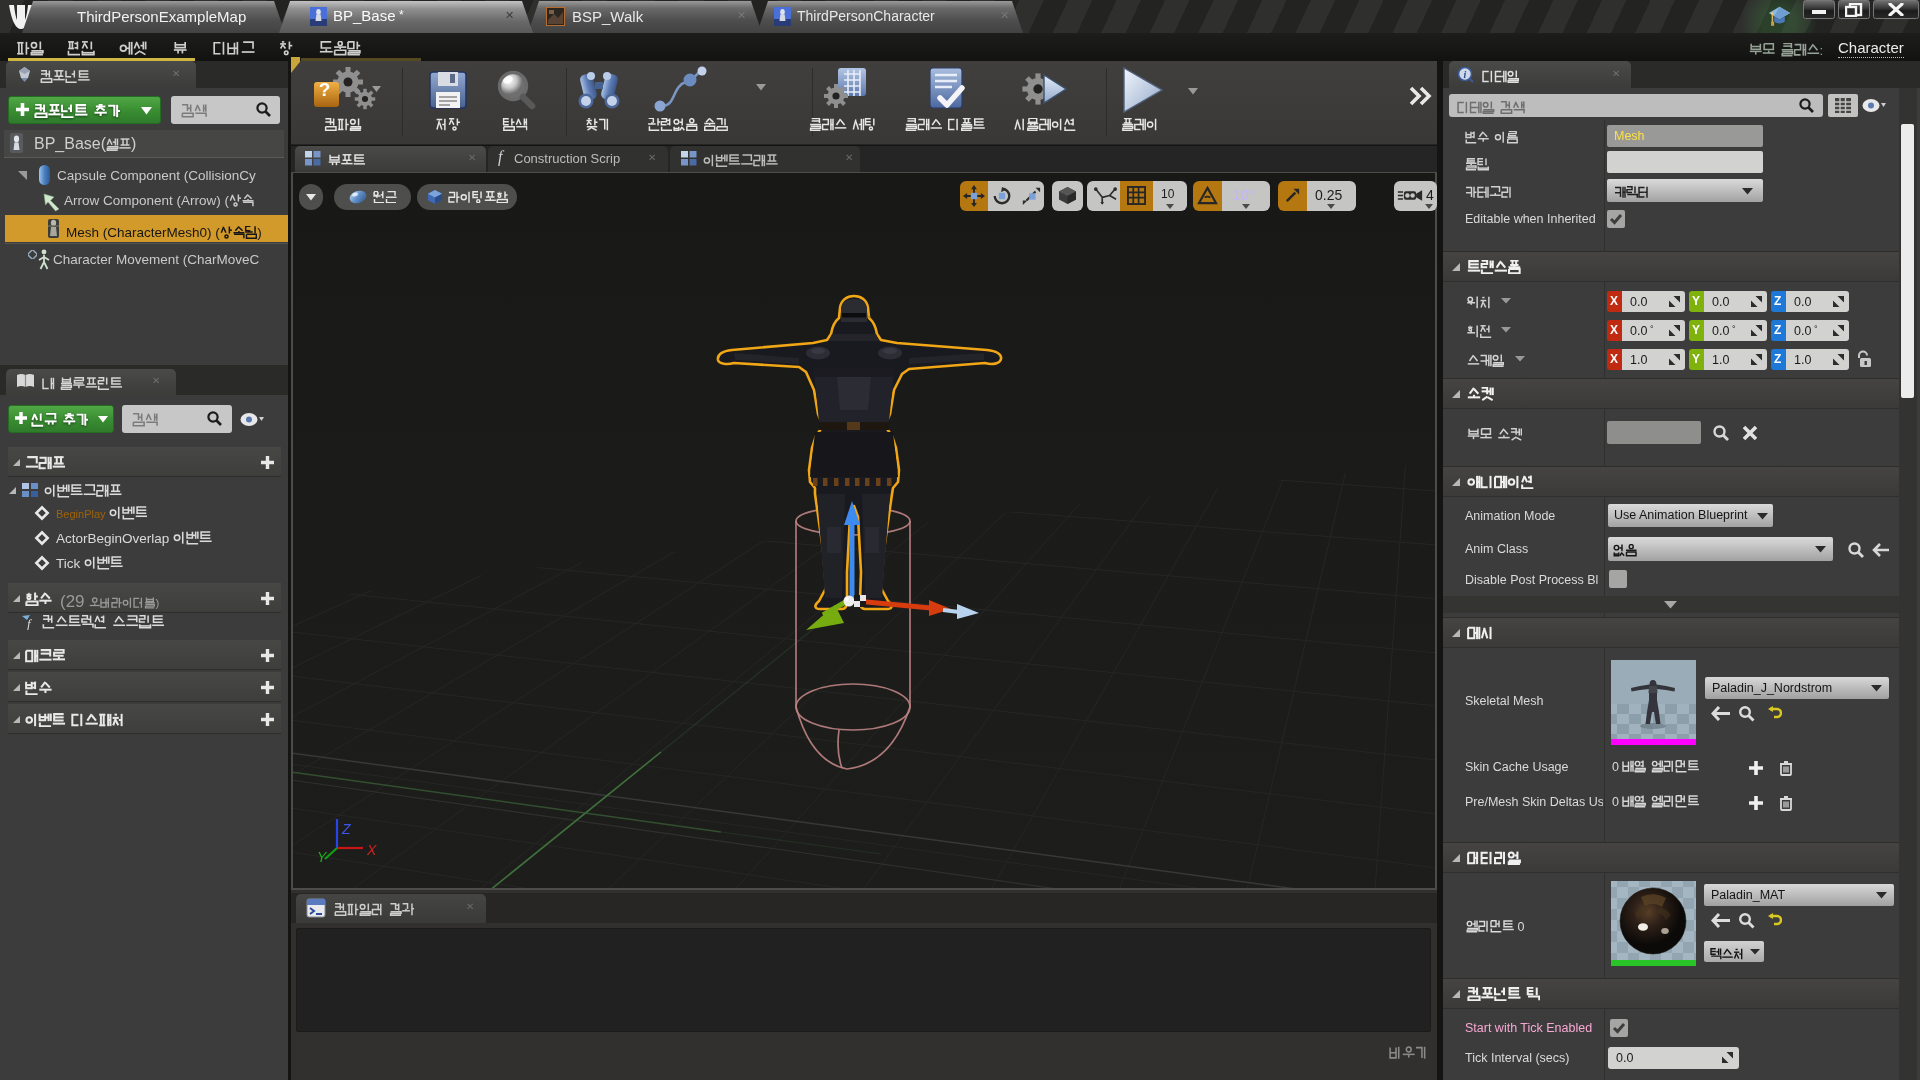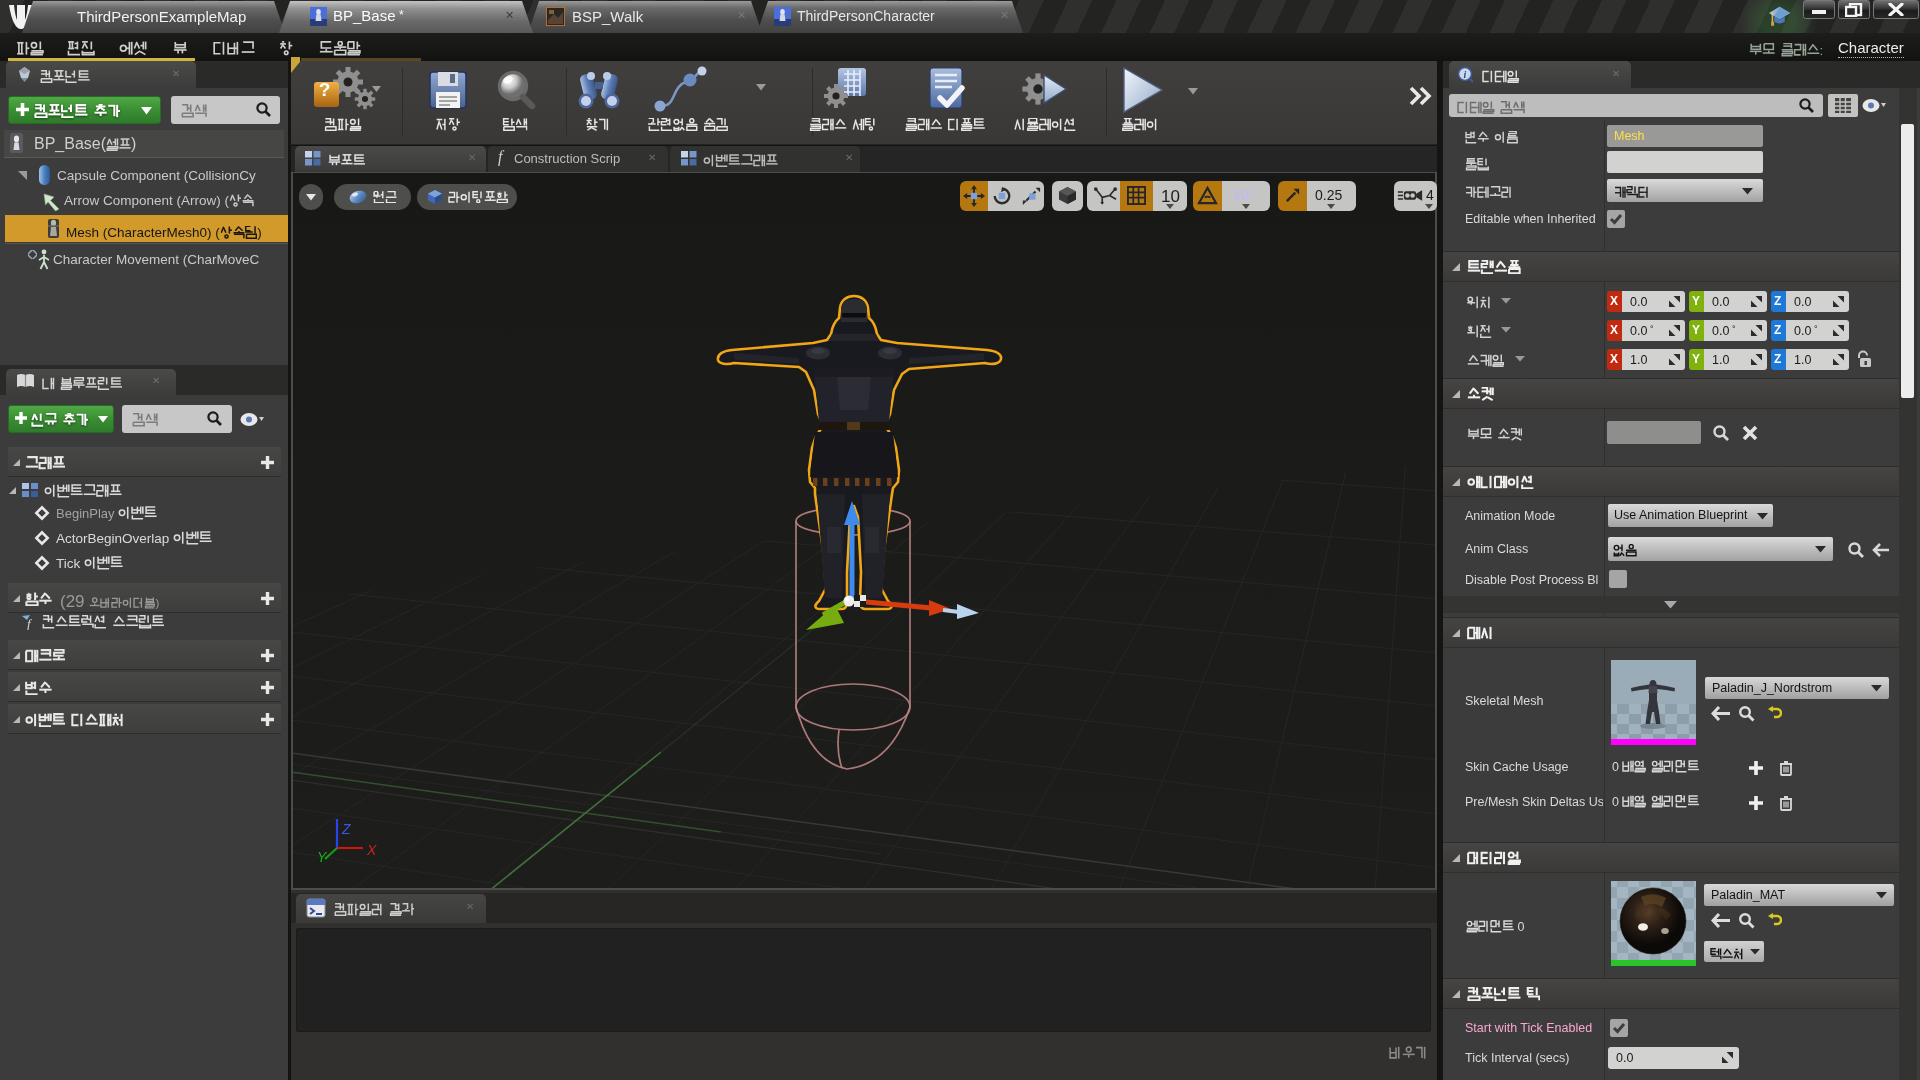--- a/index.html
+++ b/index.html
@@ -612,21 +612,21 @@
             <polyline points="16,54 84,54"></polyline>
             <polyline points="35,8 35,54"></polyline>
             <polyline points="65,8 65,54"></polyline>
             <polyline points="6,76 94,76"></polyline>
           </g>
         </g>
       </svg></div>
     <svg class="ab" style="left:34px;top:505px" width="16" height="16" viewBox="0 0 16 16">
       <rect x="4" y="4" width="8" height="8" fill="none" stroke="#e8e8e8" stroke-width="2.6" transform="rotate(45 8 8)"></rect>
     </svg>
-    <div class="ab" style="left:56px;top:506px;font-size:13px;color:#a3a3a3">BeginPlay <svg class="hg" width="38.9" height="13.5" viewBox="0 0 288 100" style="vertical-align:-1.8px">
+    <div class="ab" style="left:56px;top:506px;font-size:11px;color:#a16207">BeginPlay <svg class="hg" width="38.9" height="13.5" viewBox="0 0 288 100" style="vertical-align:-1.8px">
         <g fill="none" stroke="#dadada" stroke-width="11.5" stroke-linecap="butt" stroke-linejoin="miter">
           <g transform="translate(0,0)">
             <circle cx="30" cy="50" r="20"></circle>
             <polyline points="72,6 72,94"></polyline>
           </g>
           <g transform="translate(96,0)">
             <polyline points="8,6 8,52 48,52 48,6"></polyline>
             <polyline points="8,29 48,29"></polyline>
             <polyline points="88,4 88,58"></polyline>
             <polyline points="52,32 72,32"></polyline>
@@ -1646,21 +1646,21 @@
     <svg class="ab" style="left:1093px;top:186px" width="24" height="19" viewBox="0 0 26 20">
       <path d="M3 3 L10 12 L10 19 M10 12 L18 10 M18 10 L24 3 M18 10 L25 14" stroke="#2c2c2c" stroke-width="1.8" fill="none"></path>
       <circle cx="3" cy="3" r="2" fill="#2c2c2c"></circle>
       <circle cx="24" cy="3" r="2" fill="#2c2c2c"></circle>
       <path d="M8 17 h4 l-2 3 Z" fill="#2c2c2c"></path>
     </svg>
     <svg class="ab" style="left:1127px;top:186px" width="19" height="19" viewBox="0 0 20 20">
       <rect x="1" y="1" width="18" height="18" fill="none" stroke="#262626" stroke-width="2"></rect>
       <path d="M1 6.6 H19 M1 12.2 H19 M6.6 1 V19 M12.2 1 V19" stroke="#262626" stroke-width="1.8"></path>
     </svg>
-    <div class="ab" style="left:1161px;top:187px;font-size:17px;color:#1c1c1c">10</div>
+    <div class="ab" style="left:1161px;top:187px;font-size:12px;color:#1c1c1c">10</div>
     <svg class="ab" style="left:1166px;top:204px" width="8" height="5" viewBox="0 0 8 5">
       <path d="M0 0 H8 L4 5 Z" fill="#4a4a4a"></path>
     </svg>
     <div class="ab" style="left:1193px;top:181px;width:29px;height:30px;background:#b5770f;border-radius:6px 0 0 6px"></div>
     <div class="ab" style="left:1222px;top:181px;width:48px;height:30px;background:#c5c5c4;border-radius:0 6px 6px 0"></div>
     <svg class="ab" style="left:1197px;top:185px" width="21" height="21" viewBox="0 0 22 22">
       <path d="M11 3 L20 19 L2 19 Z" fill="none" stroke="#262626" stroke-width="2.2"></path>
       <path d="M8 13 A6 6 0 0 1 14 13" fill="none" stroke="#262626" stroke-width="1.8"></path>
     </svg>
     <div class="ab" style="left:1233px;top:187px;font-size:14px;color:#c4b5fd">10°</div>

